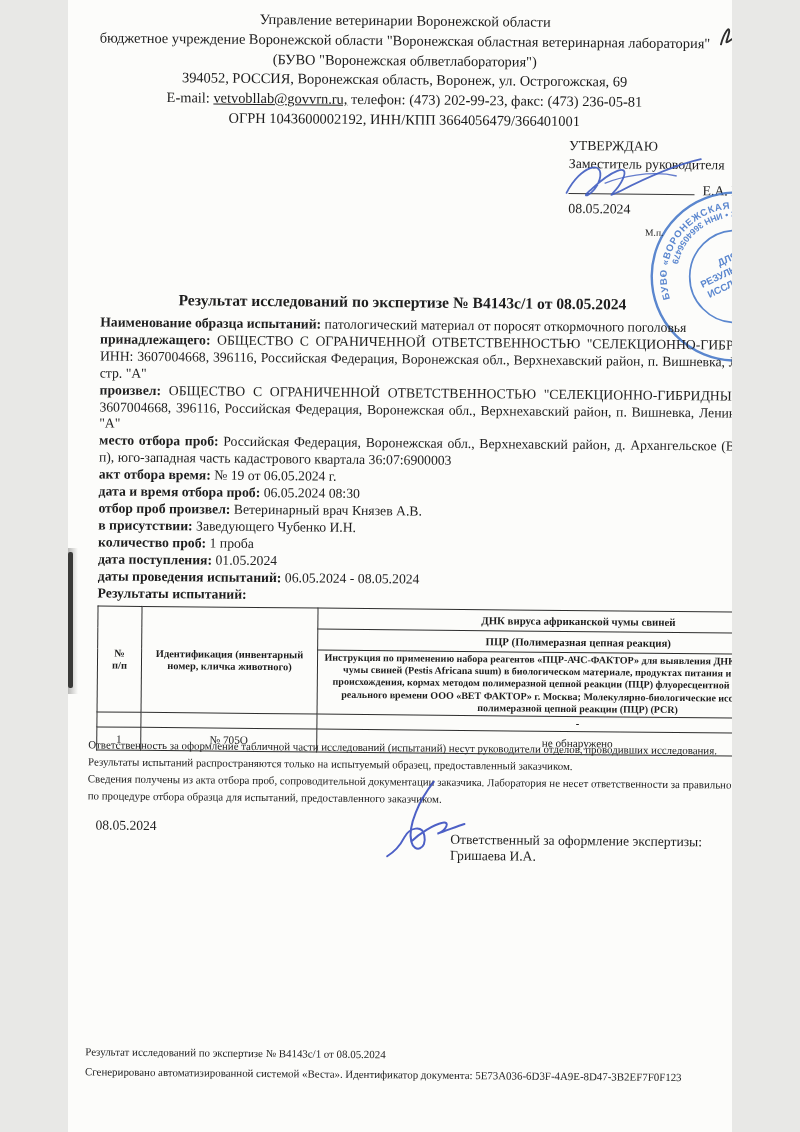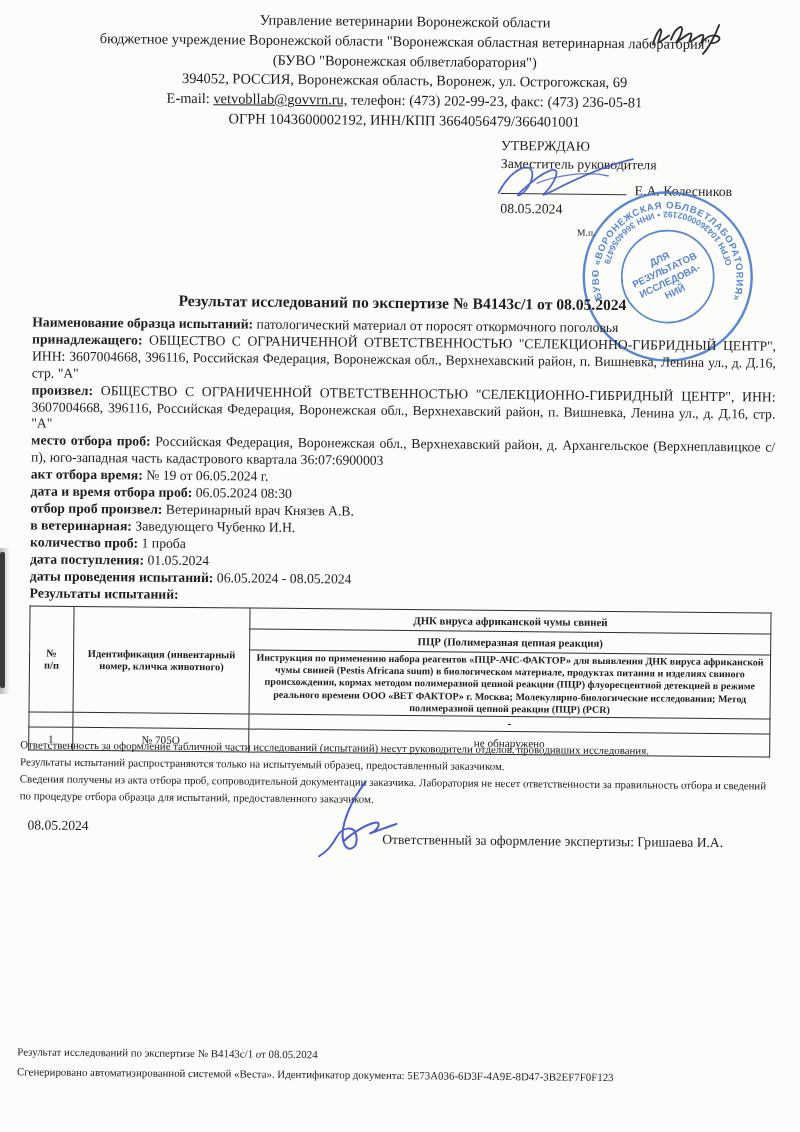--- a/index.html
+++ b/index.html
@@ -1,17 +1,17 @@
 <!DOCTYPE html>
 <html lang="ru"><head>
 <meta charset="utf-8">
 <style>
   html,body{margin:0;padding:0;background:#e8e8e6;}
   .page{
-    position:relative;width:800px;height:1132px;margin:0 auto;
+    position:relative;width:664px;height:1132px;margin:0 auto;
     background:#fcfcfa;overflow:hidden;
     font-family:"Liberation Serif","DejaVu Serif",serif;
     color:#1e1e1e;
   }
   .rot{position:absolute;inset:0;transform:rotate(0.55deg);transform-origin:400px 560px;}
 
   
   .header{position:absolute;top:12px;left:0;width:100%;text-align:center;
           font-size:14.4px;line-height:19.8px;color:#1b1b1b;}
   .header .u{text-decoration:underline;}
@@ -136,21 +136,21 @@
     <div class="title">Результат исследований по экспертизе № В4143с/1 от 08.05.2024</div>
 
     <div class="fields">
       <div class="field"><span class="lbl">Наименование образца испытаний:</span> <span>патологический материал от поросят откормочного поголовья</span></div>
       <div class="field"><span class="lbl">принадлежащего:</span> <span>ОБЩЕСТВО С ОГРАНИЧЕННОЙ ОТВЕТСТВЕННОСТЬЮ "СЕЛЕКЦИОННО-ГИБРИДНЫЙ ЦЕНТР", ИНН: 3607004668, 396116, Российская Федерация, Воронежская обл., Верхнехавский район, п. Вишневка, Ленина ул., д. Д.16, стр. "А"</span></div>
       <div class="field"><span class="lbl">произвел:</span> <span>ОБЩЕСТВО С ОГРАНИЧЕННОЙ ОТВЕТСТВЕННОСТЬЮ "СЕЛЕКЦИОННО-ГИБРИДНЫЙ ЦЕНТР", ИНН: 3607004668, 396116, Российская Федерация, Воронежская обл., Верхнехавский район, п. Вишневка, Ленина ул., д. Д.16, стр. "А"</span></div>
       <div class="field"><span class="lbl">место отбора проб:</span> <span>Российская Федерация, Воронежская обл., Верхнехавский район, д. Архангельское (Верхнеплавицкое с/п), юго-западная часть кадастрового квартала 36:07:6900003</span></div>
       <div class="field"><span class="lbl">акт отбора время:</span> <span>№ 19 от 06.05.2024 г.</span></div>
       <div class="field"><span class="lbl">дата и время отбора проб:</span> <span>06.05.2024 08:30</span></div>
       <div class="field"><span class="lbl">отбор проб произвел:</span> <span>Ветеринарный врач Князев А.В.</span></div>
-      <div class="field"><span class="lbl">в ветеринарная:</span> <span>Заведующего Чубенко И.Н.</span></div>
+      <div class="field"><span class="lbl">в присутствии:</span> <span>Заведующего Чубенко И.Н.</span></div>
       <div class="field"><span class="lbl">количество проб:</span> <span>1 проба</span></div>
       <div class="field"><span class="lbl">дата поступления:</span> <span>01.05.2024</span></div>
       <div class="field"><span class="lbl">даты проведения испытаний:</span> <span>06.05.2024 - 08.05.2024</span></div>
       <div class="field"><span class="lbl">Результаты испытаний:</span></div>
     </div>
 
     <table class="results">
       <colgroup>
           <col style="width:44px">
           <col style="width:176px">

